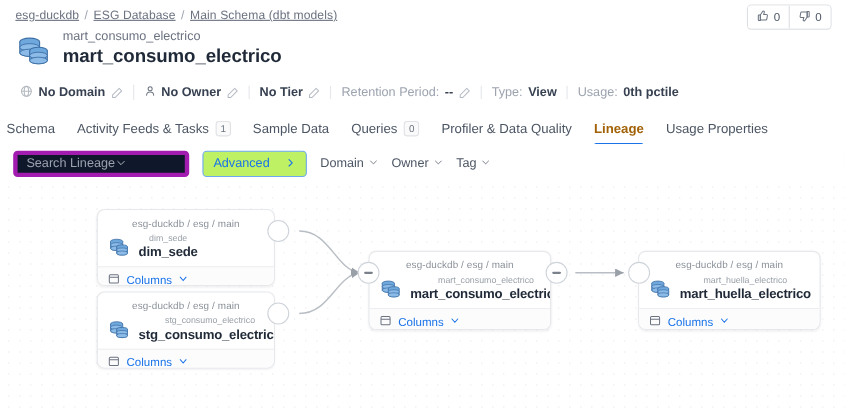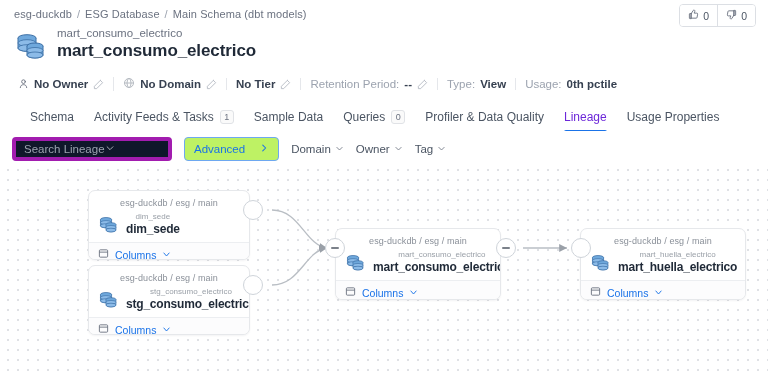--- a/index.html
+++ b/index.html
@@ -24,21 +24,21 @@
   }
   .breadcrumb {
     font-size: 11px;
     color: #6b7280;
     letter-spacing: .1px;
     display: flex;
     align-items: center;
     gap: 5px;
     height: 16px;
   }
-  .breadcrumb .crumb { white-space: nowrap; }
+  .breadcrumb .crumb { white-space: nowrap; text-decoration: underline; }
   .breadcrumb .sep { color: #9ca3af; }
 
   .title-row {
     display: flex;
     align-items: flex-start;
     gap: 9px;
     margin-top: 5px;
     height: 40px;
   }
   .entity-icon { width: 34px; height: 34px; flex: 0 0 34px; margin-top: 2px; }
@@ -103,38 +103,38 @@
   .meta-label { color: #9ca3af; }
   .meta-strong { font-weight: bold; color: #374151; }
   .meta-bold-dark { font-weight: bold; color: #374151; }
   .pencil { cursor: pointer; opacity: .75; display:inline-flex; }
 
   
   .tabs {
     display: flex;
     align-items: flex-end;
     gap: 20px;
-    padding: 0 30px;
+    padding: 0 6px;
     margin-top: 10px;
     height: 29px;
     border-bottom: 1px solid #e8eaed;
     box-sizing: border-box;
   }
   .tab {
     display: flex;
     align-items: center;
     gap: 6px;
     font-size: 12px;
     color: #4b5563;
     padding-bottom: 7px;
     cursor: pointer;
     position: relative;
     white-space: nowrap;
   }
-  .tab.active { color: #6d28d9; font-weight: normal; }
+  .tab.active { color: #a16207; font-weight: bold; }
   .tab.active::after {
     content: "";
     position: absolute;
     left: 0; right: 0; bottom: -1px;
     height: 2px;
     background: #1a73e8;
     border-radius: 2px 2px 0 0;
   }
   .tab-count {
     display: inline-flex;
@@ -350,42 +350,42 @@
     <div class="title-block">
       <div class="title-sub">mart_consumo_electrico</div>
       <div class="title-main">mart_consumo_electrico</div>
     </div>
   </div>
 
   <div class="meta-row">
 
     <div class="meta-item">
       <span>
-        <svg width="11" height="11" viewBox="0 0 24 24" fill="none" stroke="#6b7280" stroke-width="2" stroke-linecap="round">
-            <circle cx="12" cy="8" r="4"></circle>
-            <path d="M5 21c0-4 3.2-6.5 7-6.5S19 17 19 21"></path>
-          </svg>
-      </span>
-      <span class="meta-strong">No Owner</span>
-      <span class="pencil">
-        <svg width="11" height="11" viewBox="0 0 24 24" fill="none" stroke="#9ca3af" stroke-width="2" stroke-linecap="round">
-            <path d="M16 3l5 5L8 21H3v-5L16 3z"></path>
-          </svg>
-      </span>
-    </div>
-
-    <div class="meta-item">
-      <span>
         <svg width="12" height="12" viewBox="0 0 24 24" fill="none" stroke="#b5bac1" stroke-width="2">
             <circle cx="12" cy="12" r="9"></circle>
             <ellipse cx="12" cy="12" rx="4" ry="9"></ellipse>
             <path d="M3 12h18"></path>
           </svg>
       </span>
       <span class="meta-strong">No Domain</span>
+      <span class="pencil">
+        <svg width="11" height="11" viewBox="0 0 24 24" fill="none" stroke="#9ca3af" stroke-width="2" stroke-linecap="round">
+            <path d="M16 3l5 5L8 21H3v-5L16 3z"></path>
+          </svg>
+      </span>
+    </div>
+
+    <div class="meta-item">
+      <span>
+        <svg width="11" height="11" viewBox="0 0 24 24" fill="none" stroke="#6b7280" stroke-width="2" stroke-linecap="round">
+            <circle cx="12" cy="8" r="4"></circle>
+            <path d="M5 21c0-4 3.2-6.5 7-6.5S19 17 19 21"></path>
+          </svg>
+      </span>
+      <span class="meta-strong">No Owner</span>
       <span class="pencil">
         <svg width="11" height="11" viewBox="0 0 24 24" fill="none" stroke="#9ca3af" stroke-width="2" stroke-linecap="round">
             <path d="M16 3l5 5L8 21H3v-5L16 3z"></path>
           </svg>
       </span>
     </div>
 
     <div class="meta-item">
       <span class="meta-strong">No Tier</span>
       <span class="pencil">

